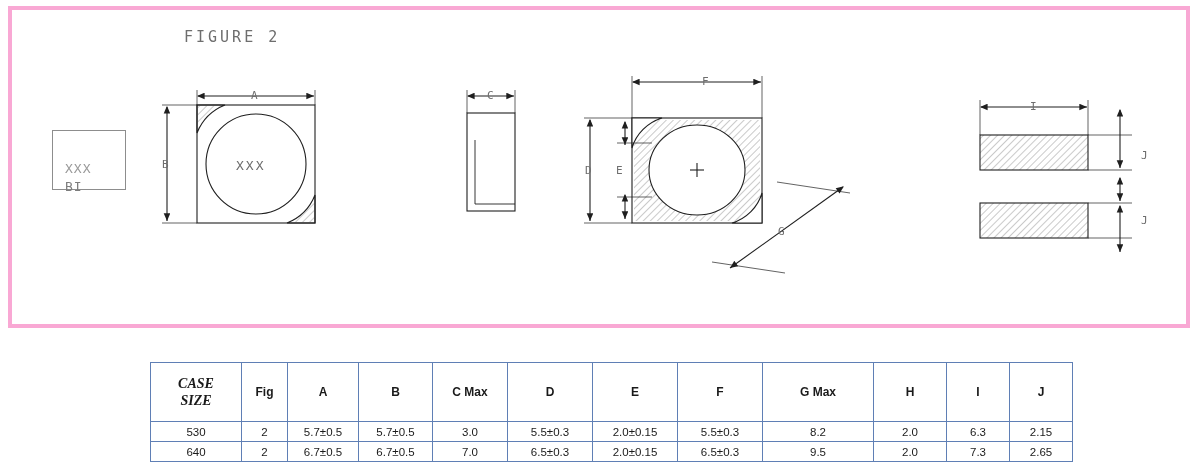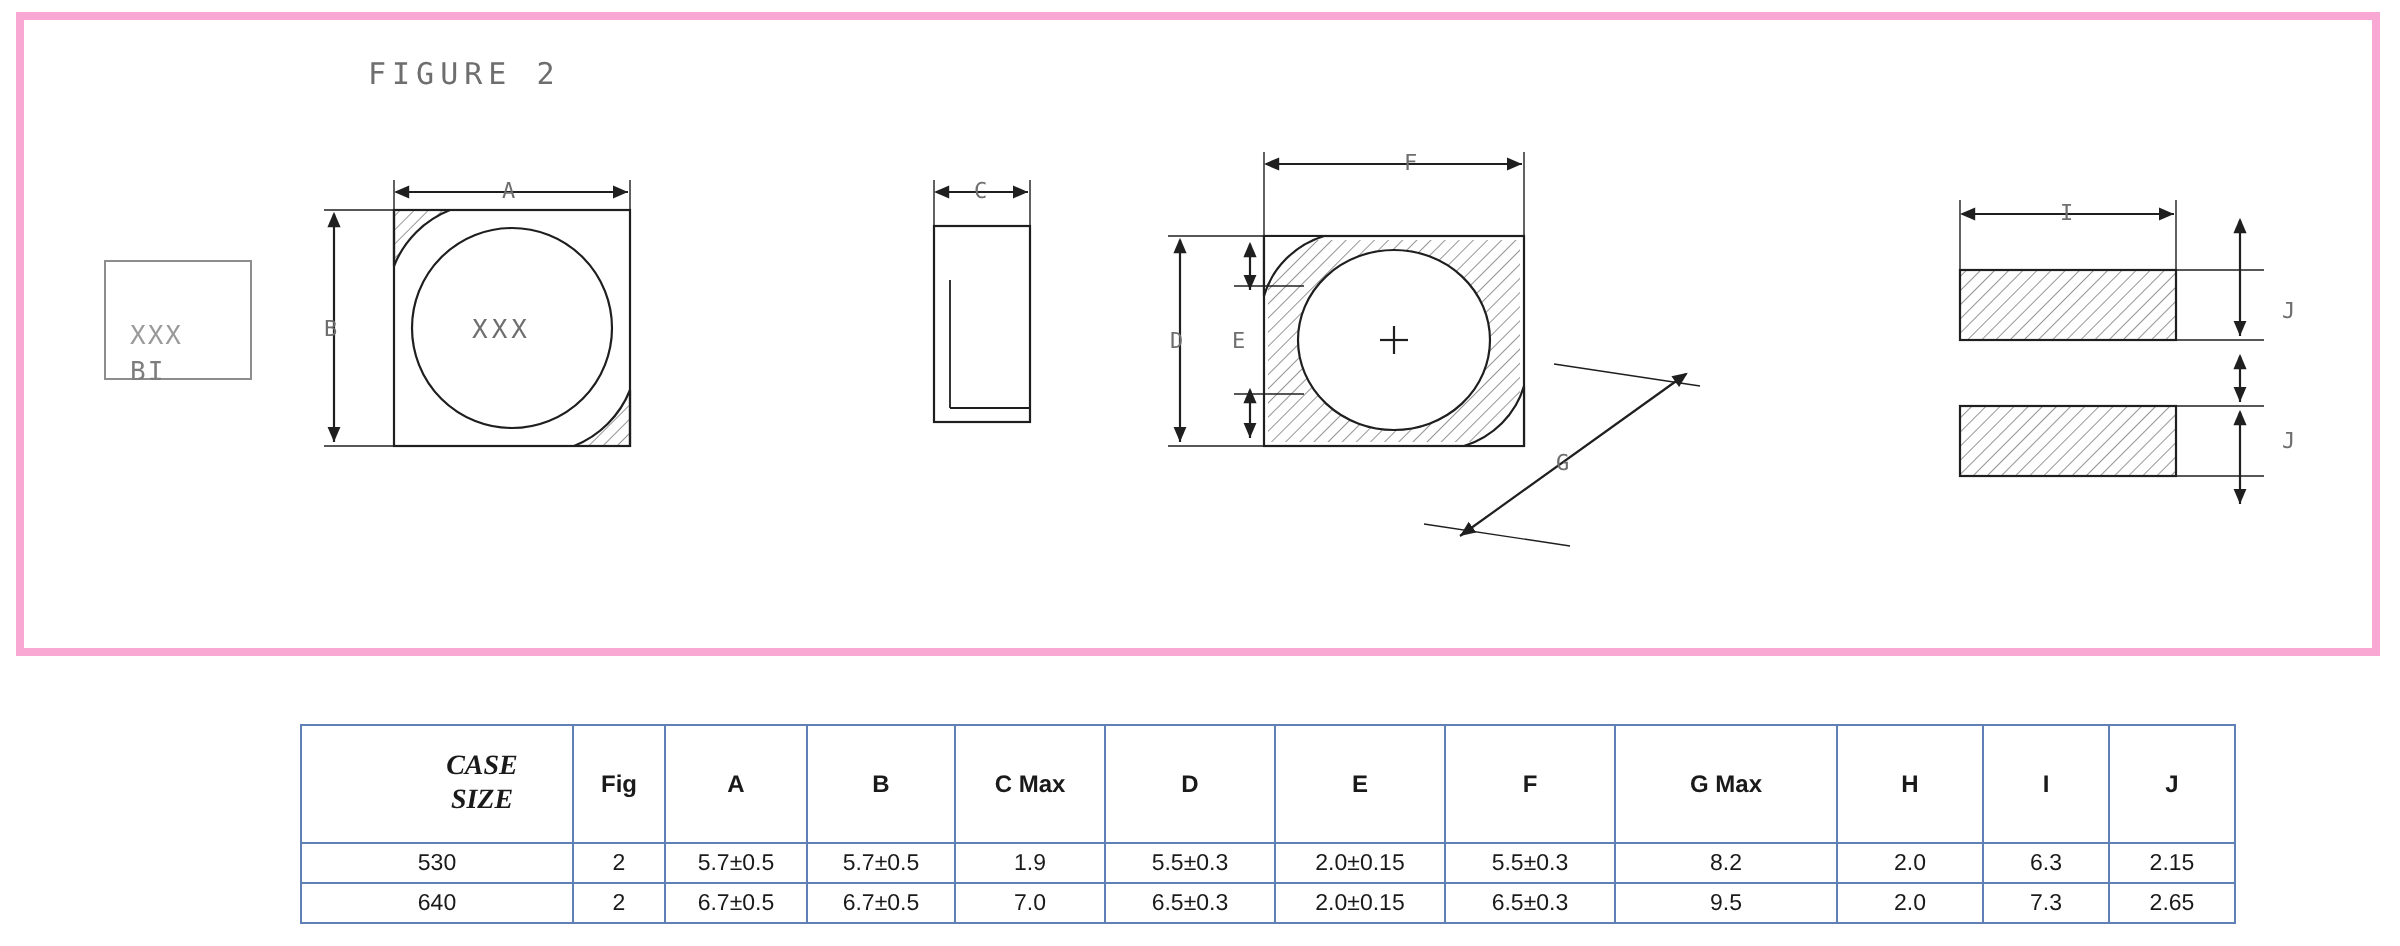--- a/index.html
+++ b/index.html
@@ -232,21 +232,21 @@
   <div class="dim-label" style="left:766px; top:215px;">G</div>
   <div class="dim-label" style="left:1018px; top:90px;">I</div>
   <div class="dim-label" style="left:1129px; top:139px;">J</div>
   <div class="dim-label" style="left:1129px; top:204px;">J</div>
 
 </div>
 
 <table id="spec-table">
   <thead>
     <tr>
-      <th class="case-size" style="width:90px;padding-left:45px;">
+      <th class="case-size" style="width:90px;">
         <div>CASE</div>
         <div>SIZE</div>
       </th>
       <th style="width:45px;">Fig</th>
       <th style="width:70px;">A</th>
       <th style="width:73px;">B</th>
       <th style="width:74px;">C Max</th>
       <th style="width:84px;">D</th>
       <th style="width:84px;">E</th>
       <th style="width:84px;">F</th>
@@ -255,21 +255,21 @@
       <th style="width:62px;">I</th>
       <th style="width:62px;">J</th>
     </tr>
   </thead>
   <tbody>
     <tr>
       <td>530</td>
       <td>2</td>
       <td>5.7±0.5</td>
       <td>5.7±0.5</td>
-      <td>1.9</td>
+      <td>3.0</td>
       <td>5.5±0.3</td>
       <td>2.0±0.15</td>
       <td>5.5±0.3</td>
       <td>8.2</td>
       <td>2.0</td>
       <td>6.3</td>
       <td>2.15</td>
     </tr>
     <tr>
       <td>640</td>

